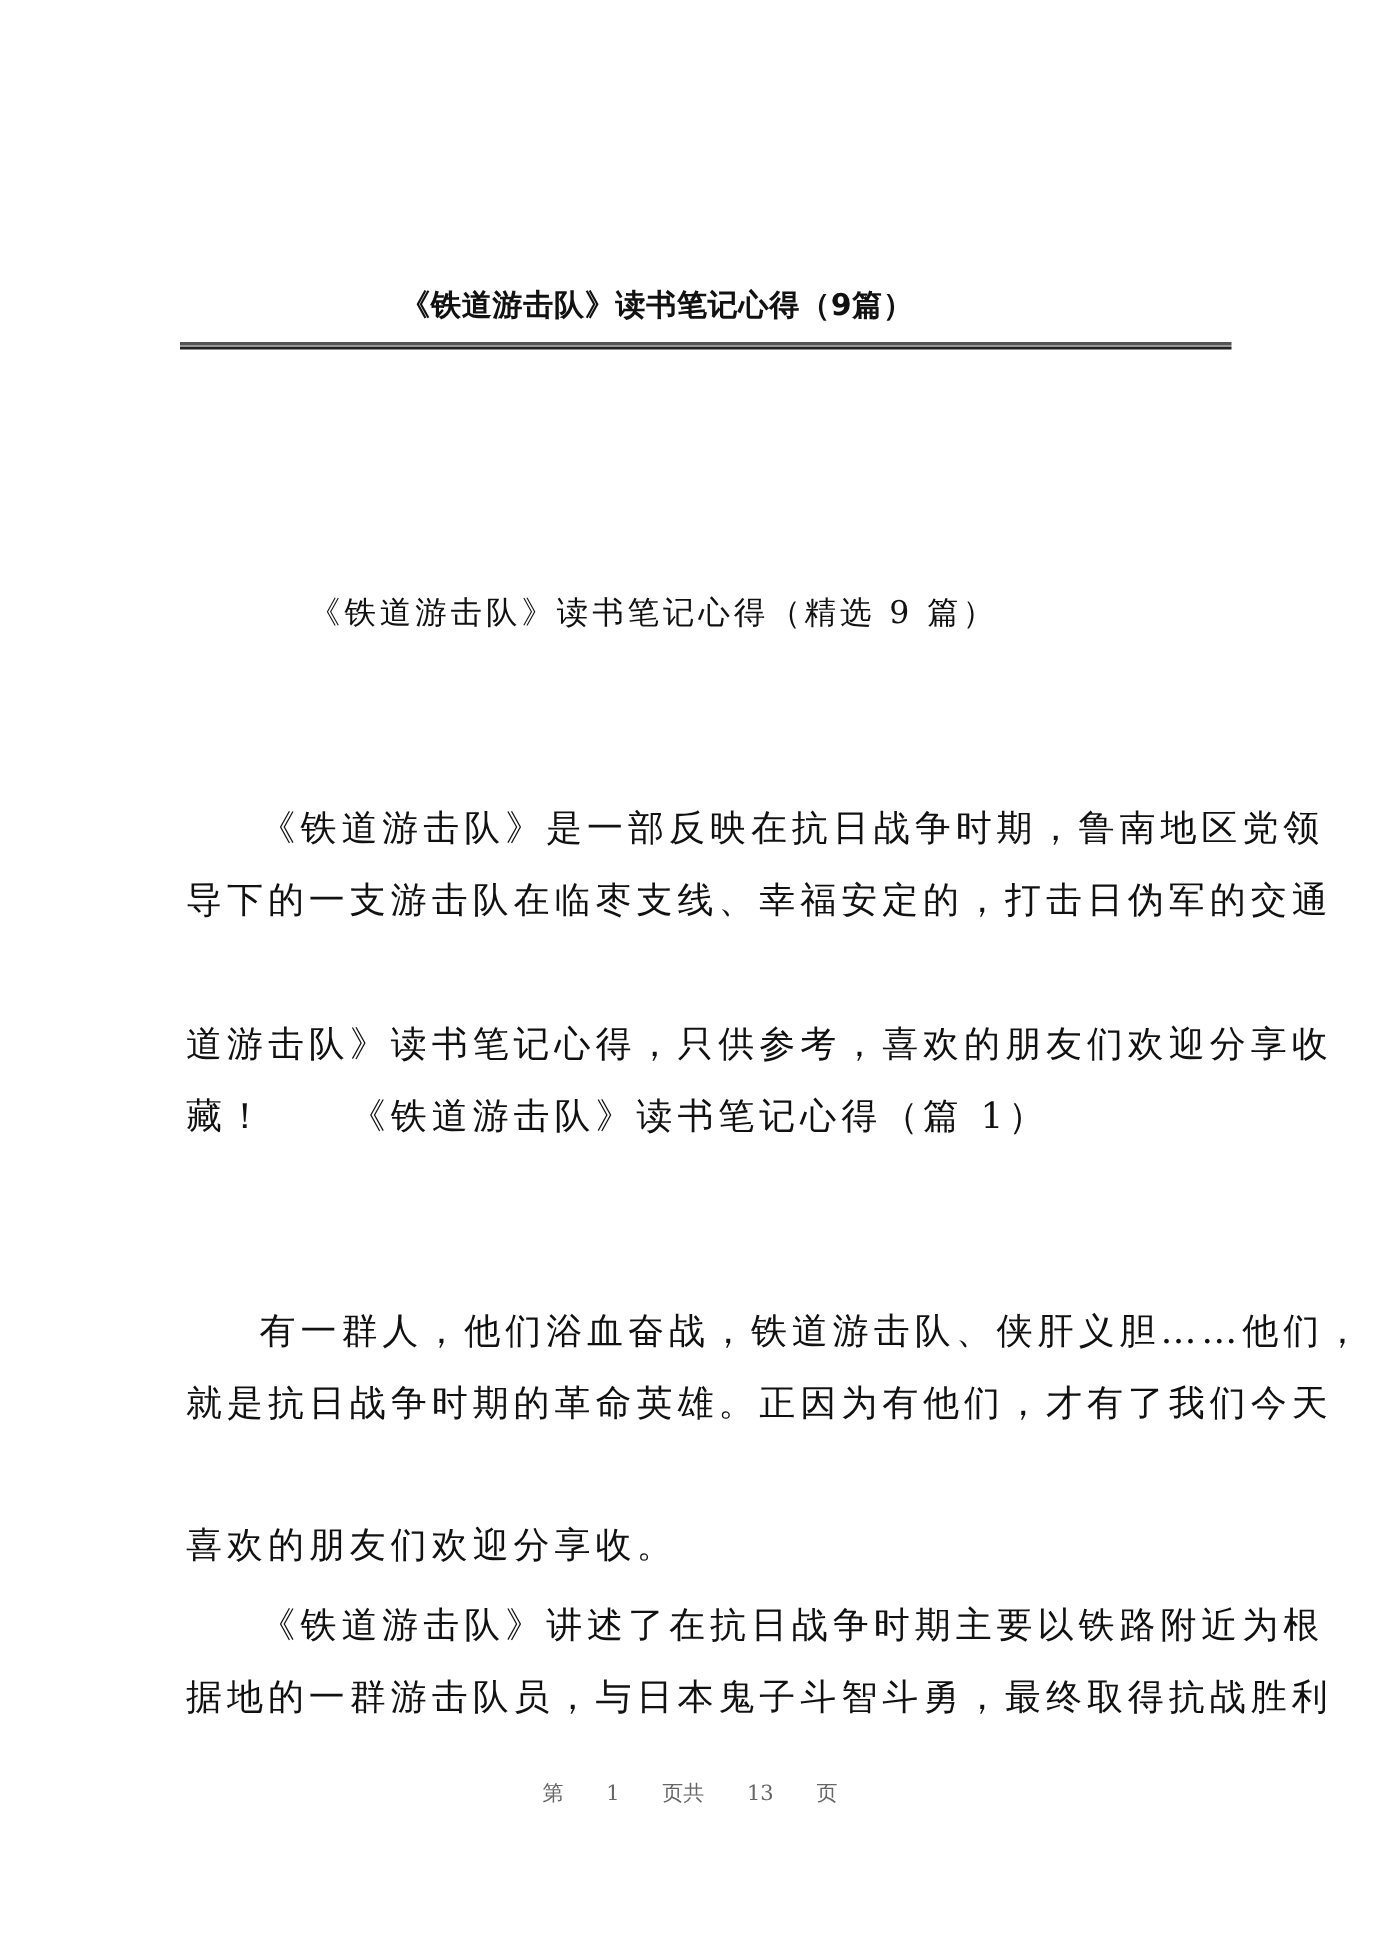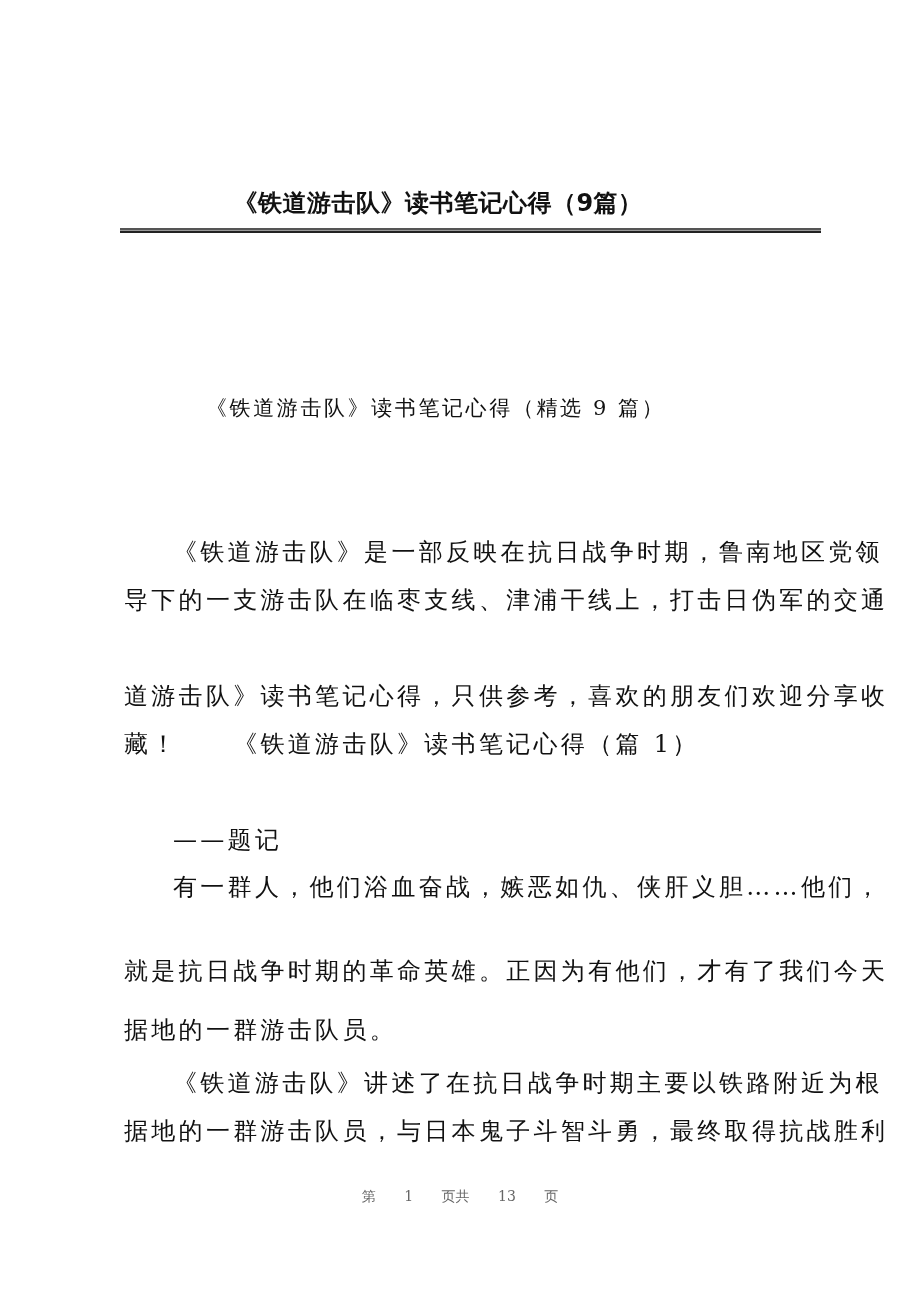--- a/index.html
+++ b/index.html
@@ -21,21 +21,21 @@
       width: 920px; height: 1302px;
     }
     .doc-title {
       position: absolute;
       left: 0;
       top: 186px;
       width: 876px;
       text-align: center;
       font-family: "DejaVu Sans", "Liberation Sans", sans-serif;
       font-weight: bold;
-      font-size: 24px;
+      font-size: 20px;
       line-height: 34px;
       letter-spacing: 0.5px;
       color: #111;
     }
     .title-rule {
       position: absolute;
       left: 120px;
       top: 228px;
       width: 701px;
       height: 5px;
@@ -86,27 +86,26 @@
 </head>
 <body>
 
 <div class="page">
   <div class="doc-title">《铁道游击队》读书笔记心得（9篇）</div>
   <div class="title-rule"></div>
 
   <div class="subtitle">《铁道游击队》读书笔记心得（精选 9 篇）</div>
 
   <div class="line indent" style="top:537px">《铁道游击队》是一部反映在抗日战争时期，鲁南地区党领</div>
-  <div class="line" style="top:585px">导下的一支游击队在临枣支线、津浦干线上，打击日伪军的交通</div>
+  <div class="line" style="top:585px">导下的一支游击队在临枣支线、幸福安定的，打击日伪军的交通</div>
   <div class="line" style="top:681px">道游击队》读书笔记心得，只供参考，喜欢的朋友们欢迎分享收</div>
   <div class="line" style="top:729px">藏！　　《铁道游击队》读书笔记心得（篇 1）</div>
-  <div class="line indent" style="top:825px">——题记</div>
-  <div class="line indent" style="top:872px">有一群人，他们浴血奋战，嫉恶如仇、侠肝义胆……他们，</div>
-  <div class="line" style="top:956px">就是抗日战争时期的革命英雄。正因为有他们，才有了我们今天</div>
-  <div class="line" style="top:1015px">据地的一群游击队员。</div>
+  <div class="line indent" style="top:872px">有一群人，他们浴血奋战，铁道游击队、侠肝义胆……他们，</div>
+  <div class="line" style="top:920px">就是抗日战争时期的革命英雄。正因为有他们，才有了我们今天</div>
+  <div class="line" style="top:1015px">喜欢的朋友们欢迎分享收。</div>
   <div class="line" style="top:1116px">据地的一群游击队员，与日本鬼子斗智斗勇，最终取得抗战胜利</div>
   <div class="line indent" style="top:1068px">《铁道游击队》讲述了在抗日战争时期主要以铁路附近为根</div>
 
   <div class="footer">
     <span>第</span>
     <span>1</span>
     <span>页共</span>
     <span>13</span>
     <span>页</span>
   </div>

